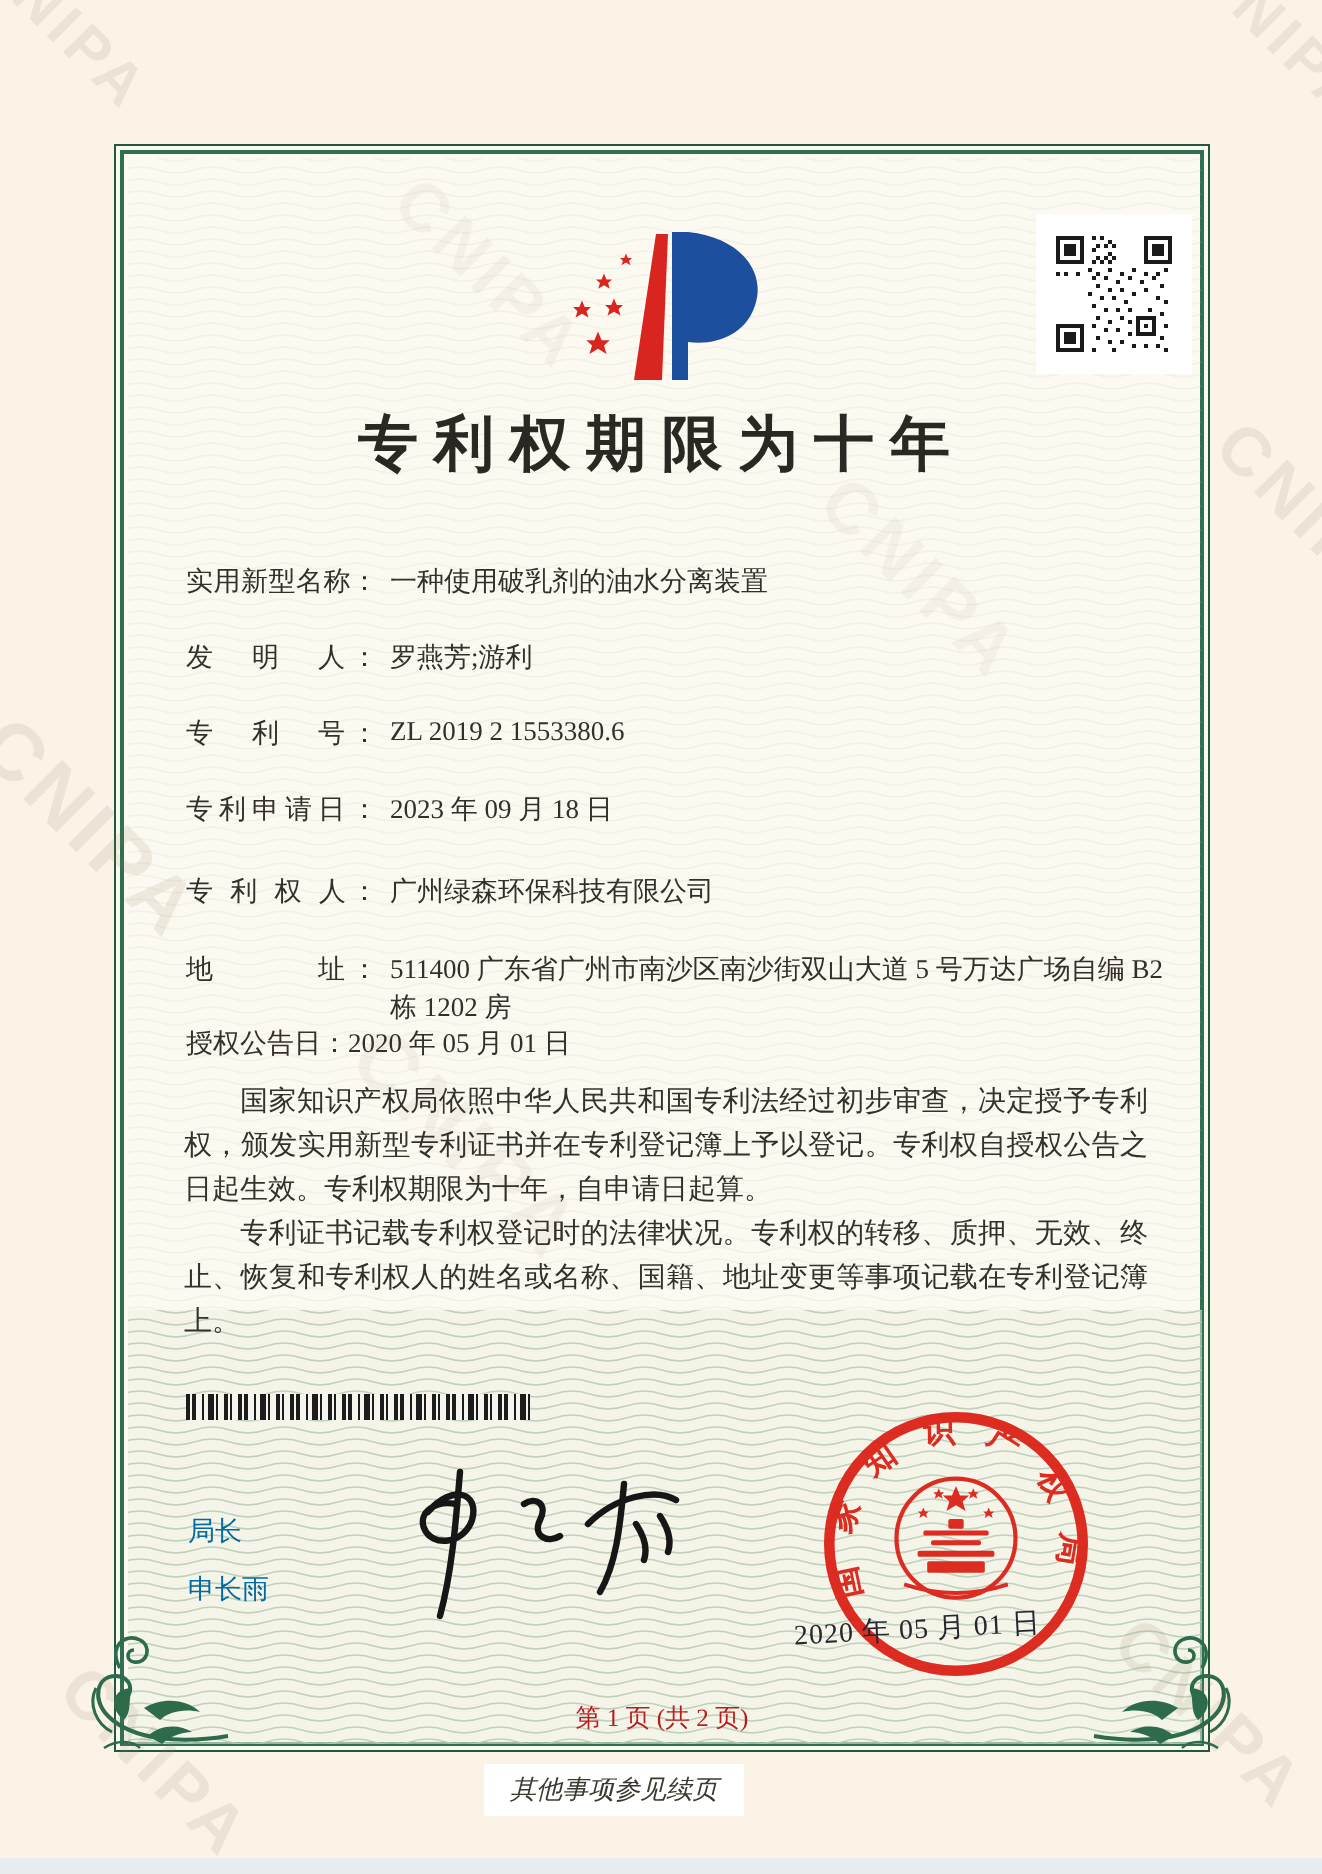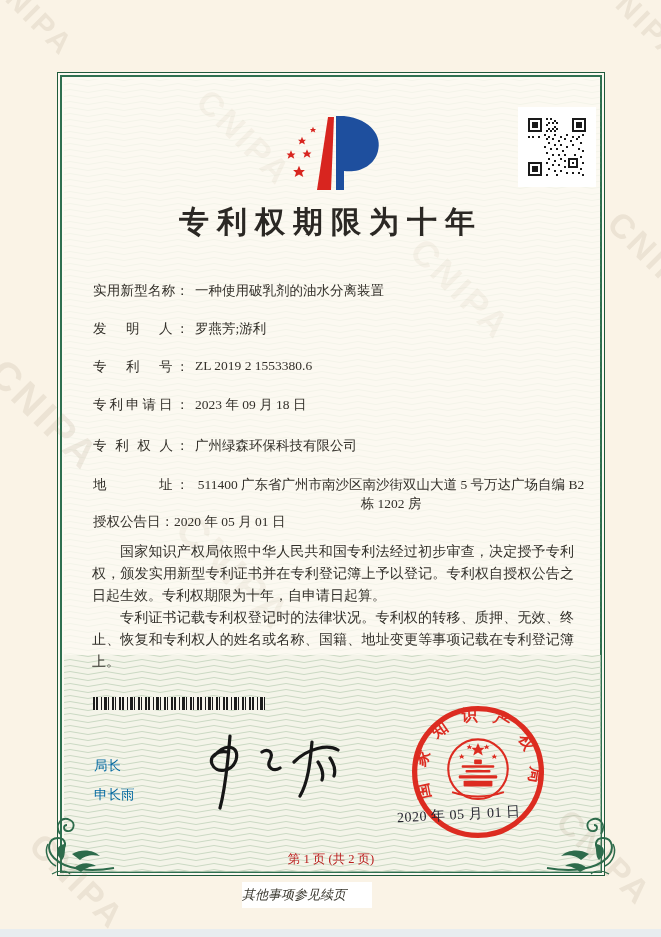--- a/index.html
+++ b/index.html
@@ -15,36 +15,36 @@
   .frame-inner{position:absolute;inset:2px;border:2.5px solid #2f7050;}
   .waves{position:absolute;left:61px;top:76px;z-index:2;}
   .ct{position:absolute;z-index:4;}
   .certno{left:85px;top:107px;font-size:13px;letter-spacing:1.5px;color:#33302a;}
   .title{left:57px;top:202px;width:548px;text-align:center;font-size:30px;font-weight:bold;
          letter-spacing:8px;color:#2b2824;}
   .qrbox{left:518px;top:107px;width:78px;height:80px;background:#ffffff;
          display:flex;align-items:center;justify-content:center;}
   .row{left:93px;font-size:13.5px;white-space:nowrap;}
   .lbl{display:inline-block;width:96px;text-align:justify;text-align-last:justify;vertical-align:top;}
-  .val{margin-left:6px;display:inline-block;vertical-align:top;text-align:center;}
+  .val{margin-left:6px;display:inline-block;vertical-align:top;}
   .val-wrap{width:392px;white-space:normal;line-height:18.5px;}
   .paras{left:92px;top:541px;width:482px;font-size:14px;line-height:22px;
          text-align:justify;color:#33312b;}
   .paras p{margin:0;text-indent:2em;}
   .barcode{left:93px;top:697px;width:172px;height:13px;
     background:repeating-linear-gradient(90deg,
       #1c1c1c 0 2px,#f6f4ec 2px 3px,#1c1c1c 3px 5px,#f6f4ec 5px 8px,
       #1c1c1c 8px 9px,#f6f4ec 9px 11px,#1c1c1c 11px 14px,#f6f4ec 14px 15px,
       #1c1c1c 15px 16px,#f6f4ec 16px 19px,#1c1c1c 19px 21px,#f6f4ec 21px 22px,
       #1c1c1c 22px 23px,#f6f4ec 23px 26px);}
   .who{left:94px;font-family:"Liberation Sans",sans-serif;font-size:13.5px;color:#0369a1;}
   .sealdate{left:397px;top:806px;font-size:14px;color:#262631;transform:rotate(-3deg);
             letter-spacing:.5px;z-index:5;}
   .pageinfo{left:57px;top:851px;width:548px;text-align:center;font-size:12.5px;color:#b91c1c;}
-  .note{left:242px;top:882px;width:130px;height:26px;background:#ffffff;text-align:left;
+  .note{left:242px;top:882px;width:130px;height:26px;background:#ffffff;text-align:center;
         line-height:26px;font-size:13px;font-style:italic;color:#3a382f;}
   .scan-edge{left:0;top:929px;width:661px;height:8px;background:#e8edef;z-index:3;}
 </style>
 </head>
 <body>
 
 <div class="page">
 
   <span class="wm" style="left:-22px;top:-4px;font-size:30px">CNIPA</span>
   <span class="wm" style="left:588px;top:2px;font-size:30px">CNIPA</span>

